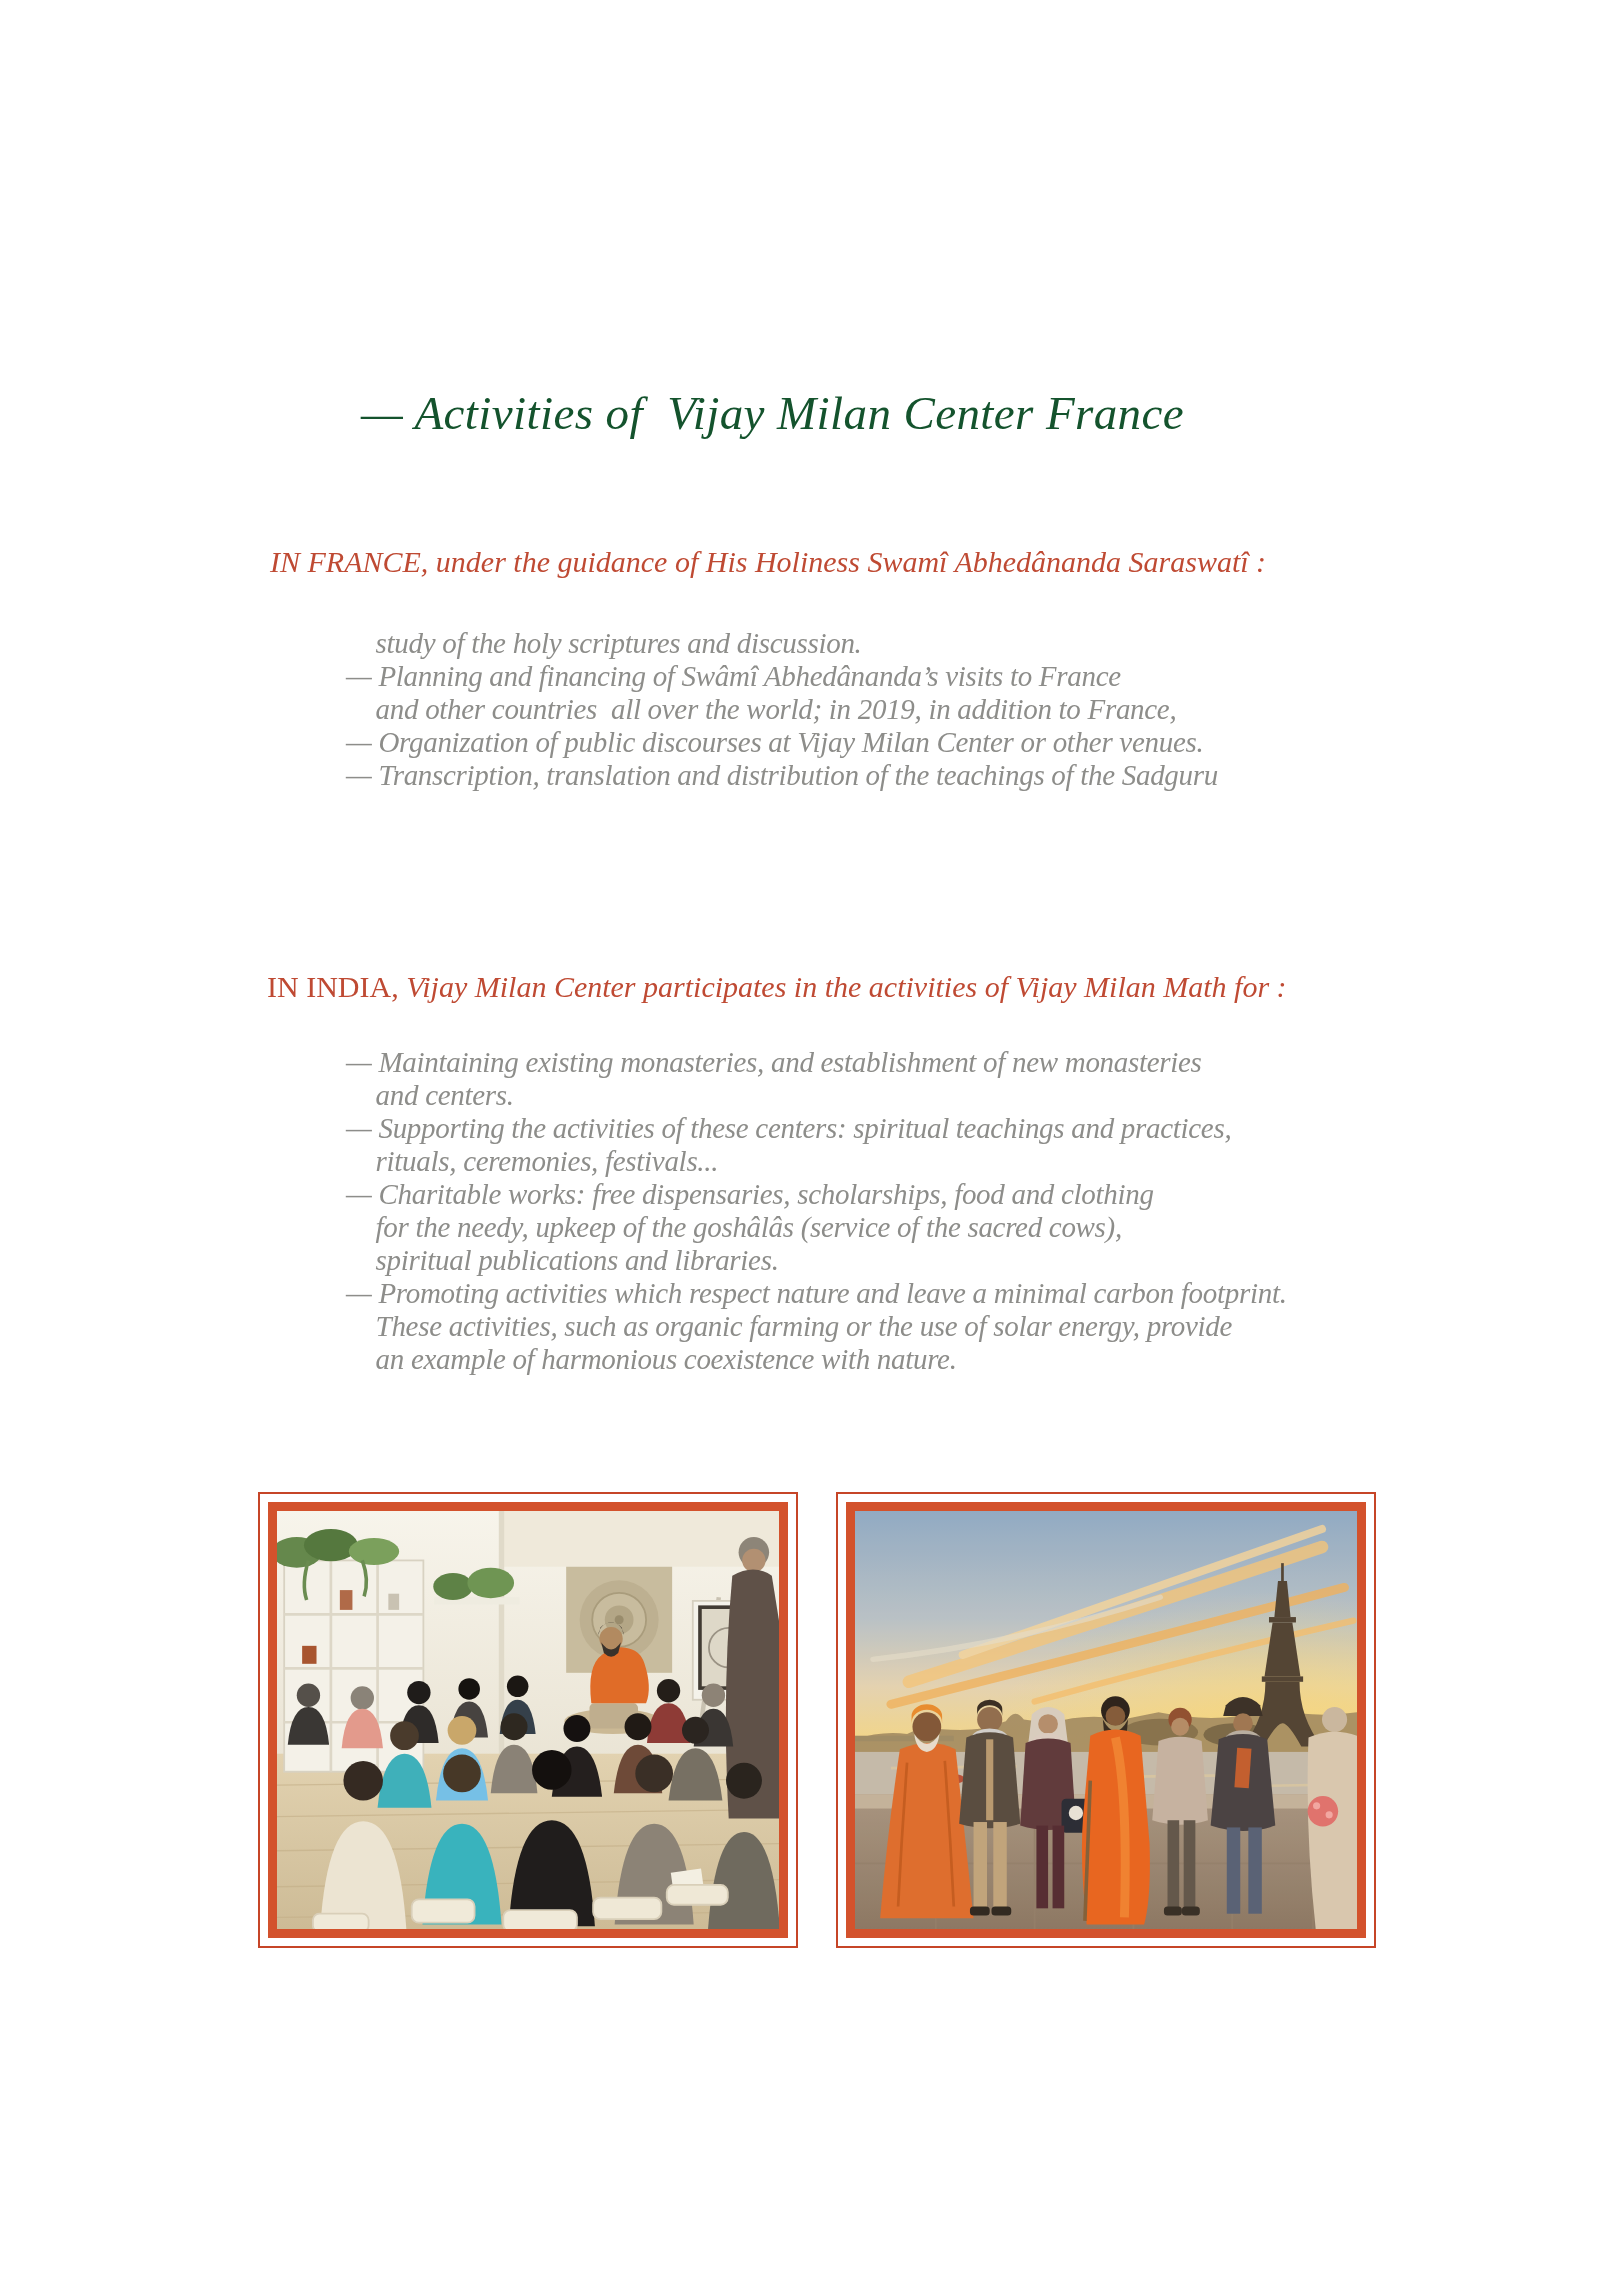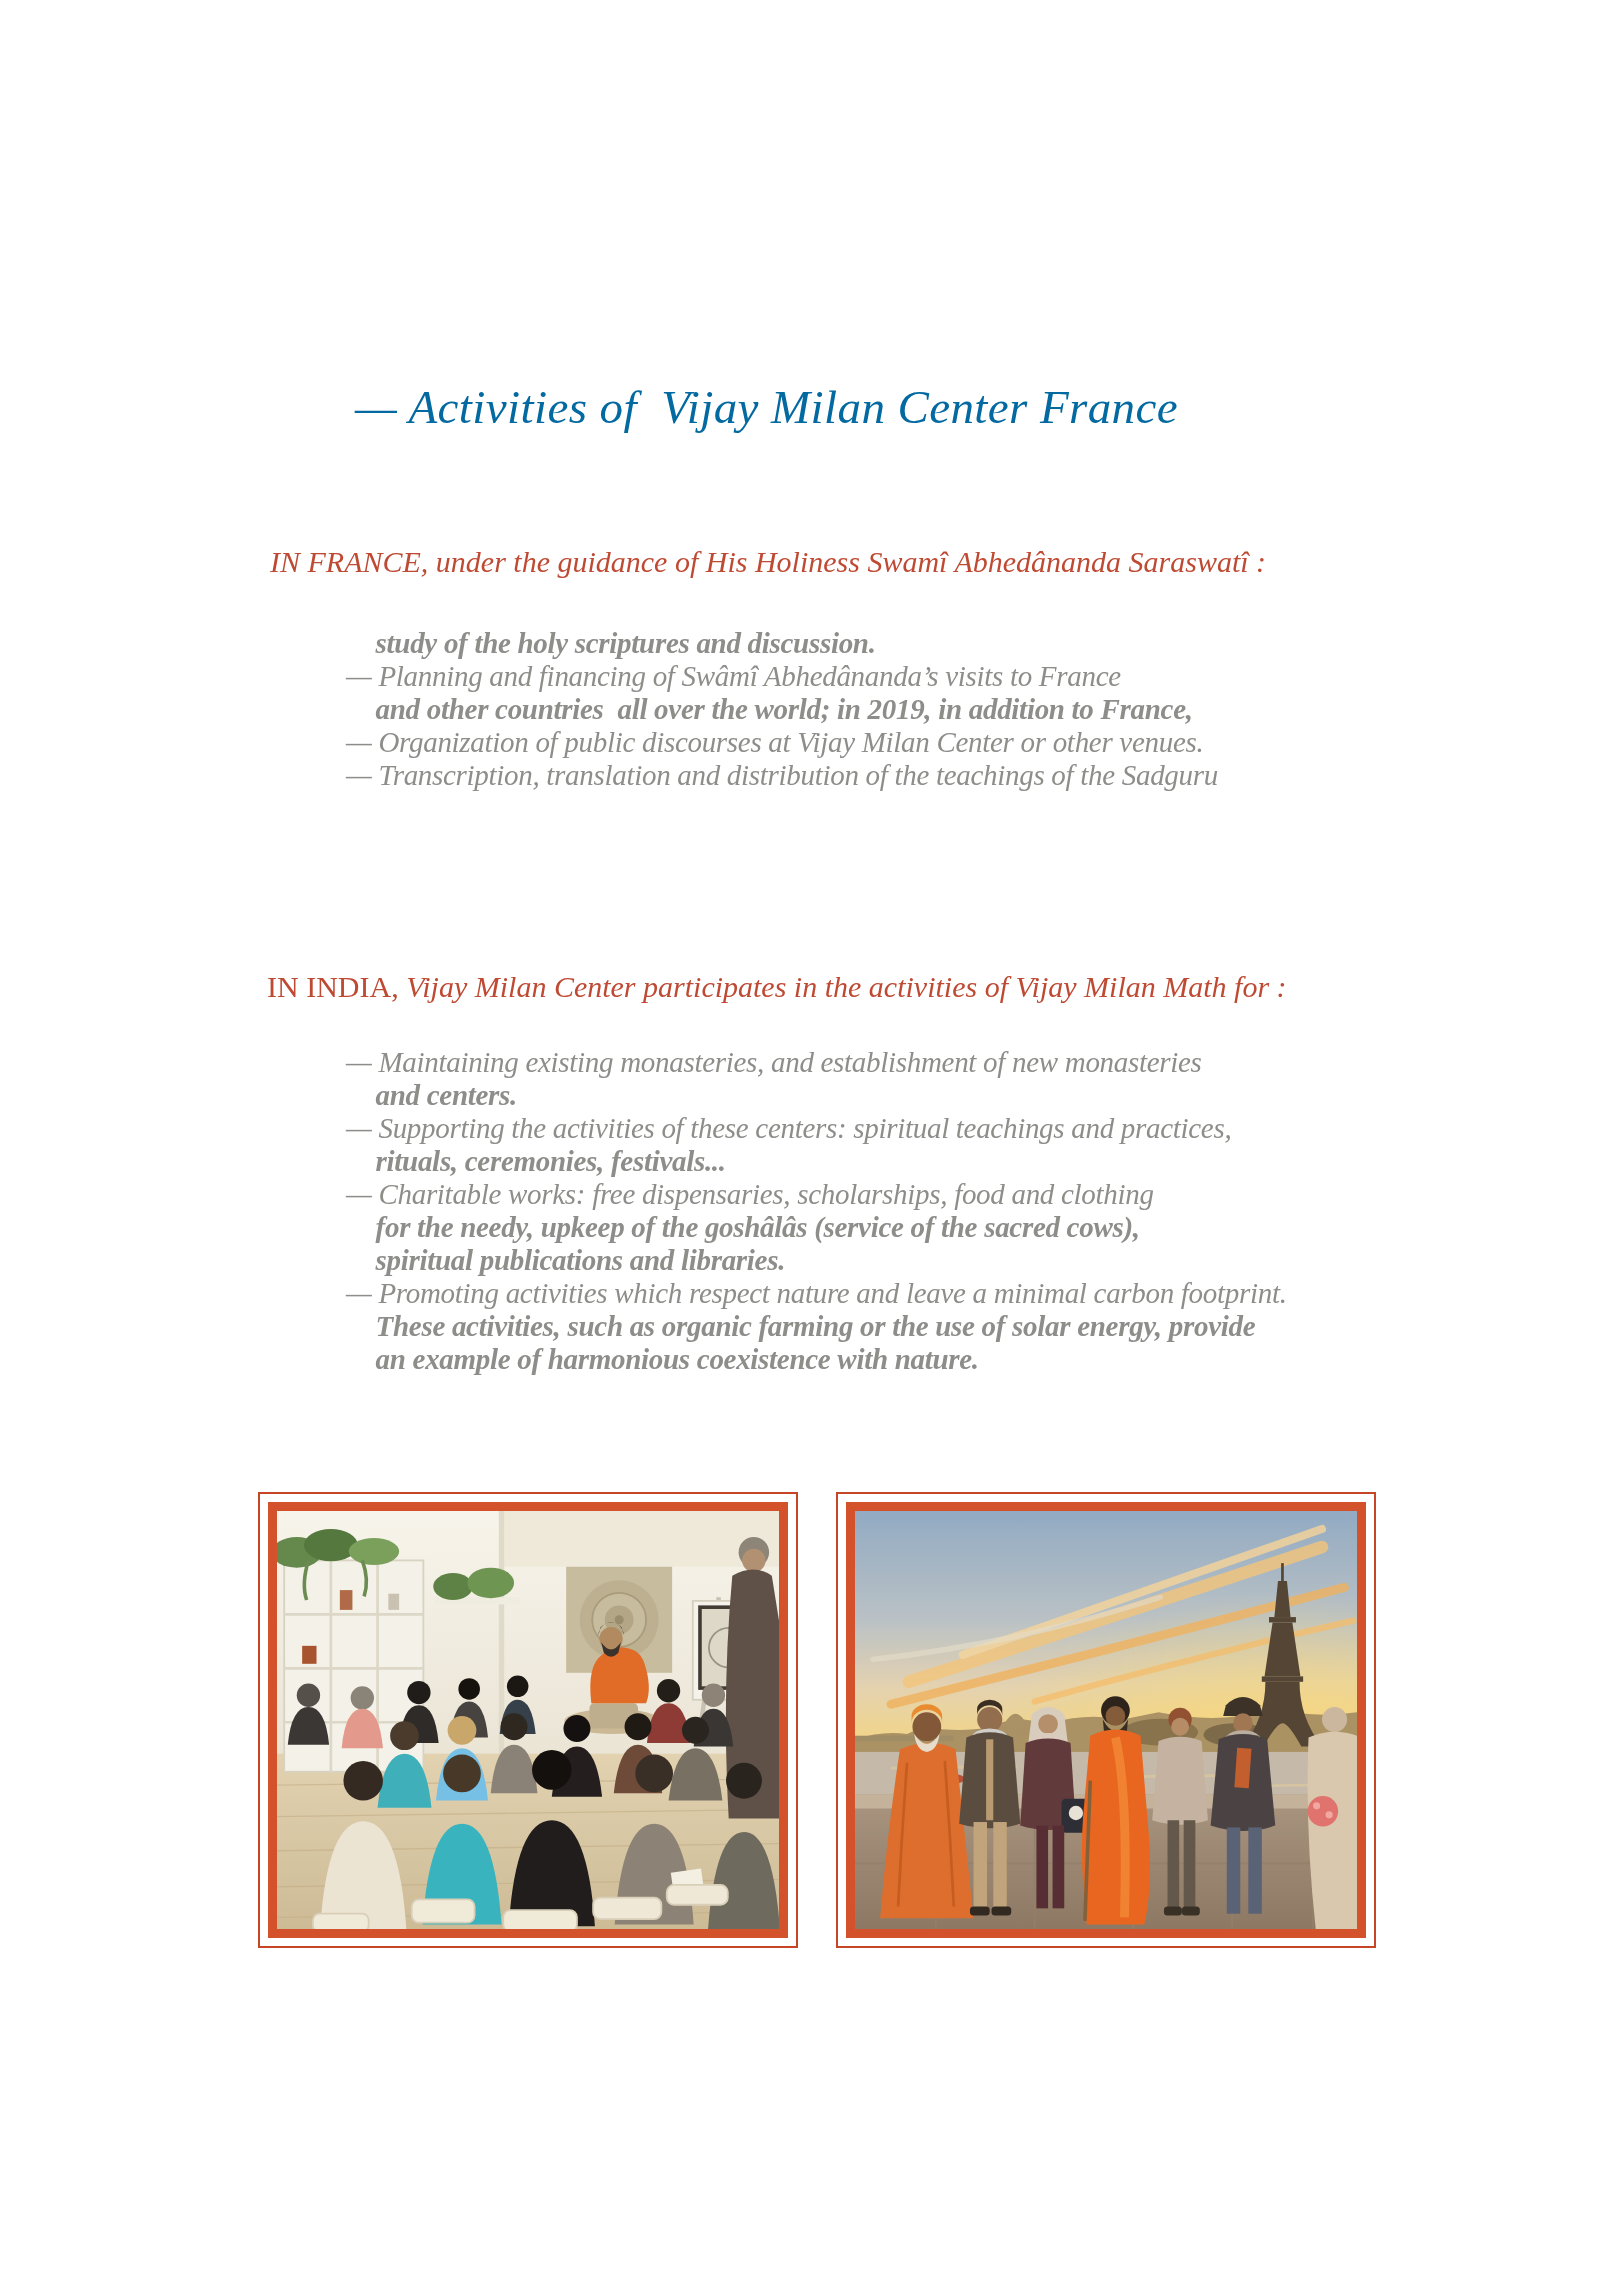--- a/index.html
+++ b/index.html
@@ -1,36 +1,36 @@
 <!DOCTYPE html>
 <html style="font-size:14.3px"><head>
 <meta charset="utf-8">
 <style>
   html,body{margin:0;padding:0;background:#ffffff;}
   .page{position:relative;width:1621px;height:2293px;background:#ffffff;overflow:hidden;
         font-family:"Liberation Serif", serif;}
 
-  .doc-title{position:absolute;left:347px;top:372px;margin:8px;
-    font-size:47px;font-weight:normal;font-style:italic;color:#0369a1;
+  .doc-title{position:absolute;left:347px;top:372px;margin:14px;
+    font-size:47px;font-weight:normal;font-style:italic;color:#14532d;
     white-space:pre;letter-spacing:0.4px;}
 
   .heading{position:absolute;margin:0;font-size:30px;font-weight:normal;color:#bf4a33;
     white-space:pre;letter-spacing:0px;}
   .heading .lead-italic{font-style:italic;}
   .heading .lead-roman{font-style:normal;margin-top:43px;}
   .heading .rest{font-style:italic;}
   .heading-france{left:270px;top:545px;text-align:center;}
   .heading-india{left:267px;top:970px;}
 
   .list{position:absolute;font-style:italic;font-size:29px;color:#8d8d8a;
     letter-spacing:-0.3px;}
   .list-france{left:346px;top:627px;}
   .list-india{left:346px;top:1046px;}
   .line{white-space:pre;height:33px;line-height:33px;}
-  .line.cont{padding-left:29.6px;font-weight:bold;}
+  .line.cont{padding-left:29.6px;}
 
   .photo-frame{position:absolute;top:1492px;width:540px;height:456px;box-sizing:border-box;
     border:2.7px solid #c64527;padding:8px;background:#ffffff;}
   .photo-frame-left{left:258px;}
   .photo-frame-right{left:836px;}
   .photo-inner{width:100%;height:100%;box-sizing:border-box;border:9px solid #d3522c;}
   .photo-inner svg{display:block;width:100%;height:100%;}
 </style>
 </head>
 <body>

